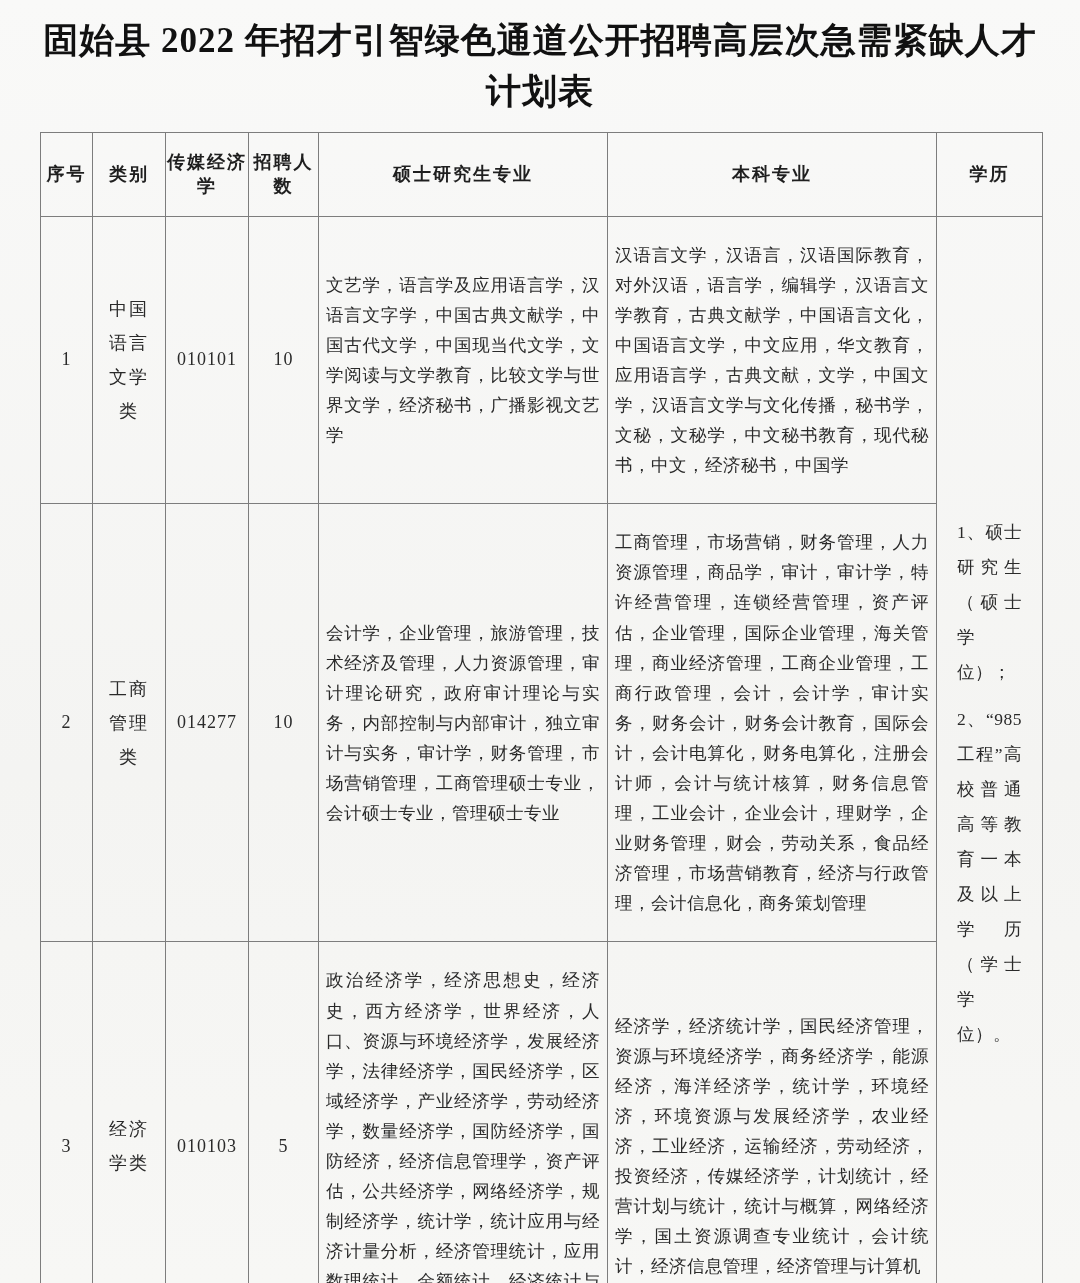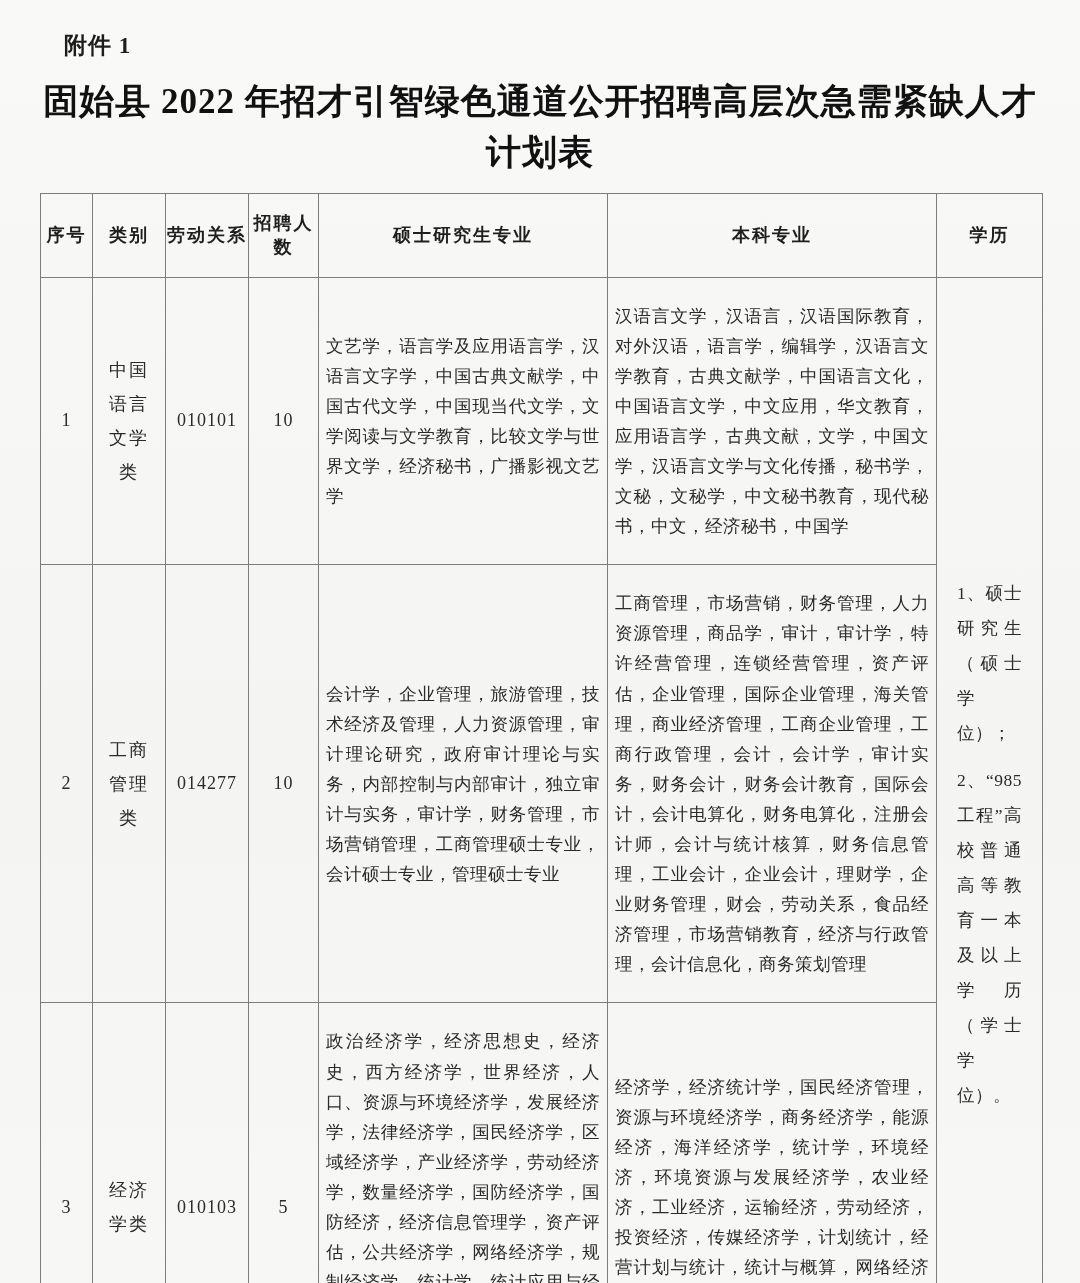--- a/index.html
+++ b/index.html
@@ -93,39 +93,38 @@
   .col-edu   { width: 106px; }
   tr.r1 { height: 260px; }
   tr.r2 { height: 395px; }
   tr.r3 { height: 282px; }
 </style>
 </head>
 <body>
 
 <div class="page">
 
-  <div class="attachment">附件 1</div>
 
   <div class="main-title">固始县 2022 年招才引智绿色通道公开招聘高层次急需紧缺人才计划表</div>
 
   <table class="plan">
     <colgroup>
       <col class="col-seq">
         <col class="col-cat">
         <col class="col-code">
       <col class="col-count">
         <col class="col-mast">
         <col class="col-bach">
         <col class="col-edu">
     </colgroup>
     <thead>
       <tr>
         <th>序号</th>
         <th>类别</th>
-        <th>劳动关系</th>
+        <th>传媒经济学</th>
         <th>招聘人数</th>
         <th>硕士研究生专业</th>
         <th>本科专业</th>
         <th>学历</th>
       </tr>
     </thead>
     <tbody>
       <tr class="r1">
         <td class="c-seq">1</td>
         <td class="c-cat">中国语言文学类</td>

